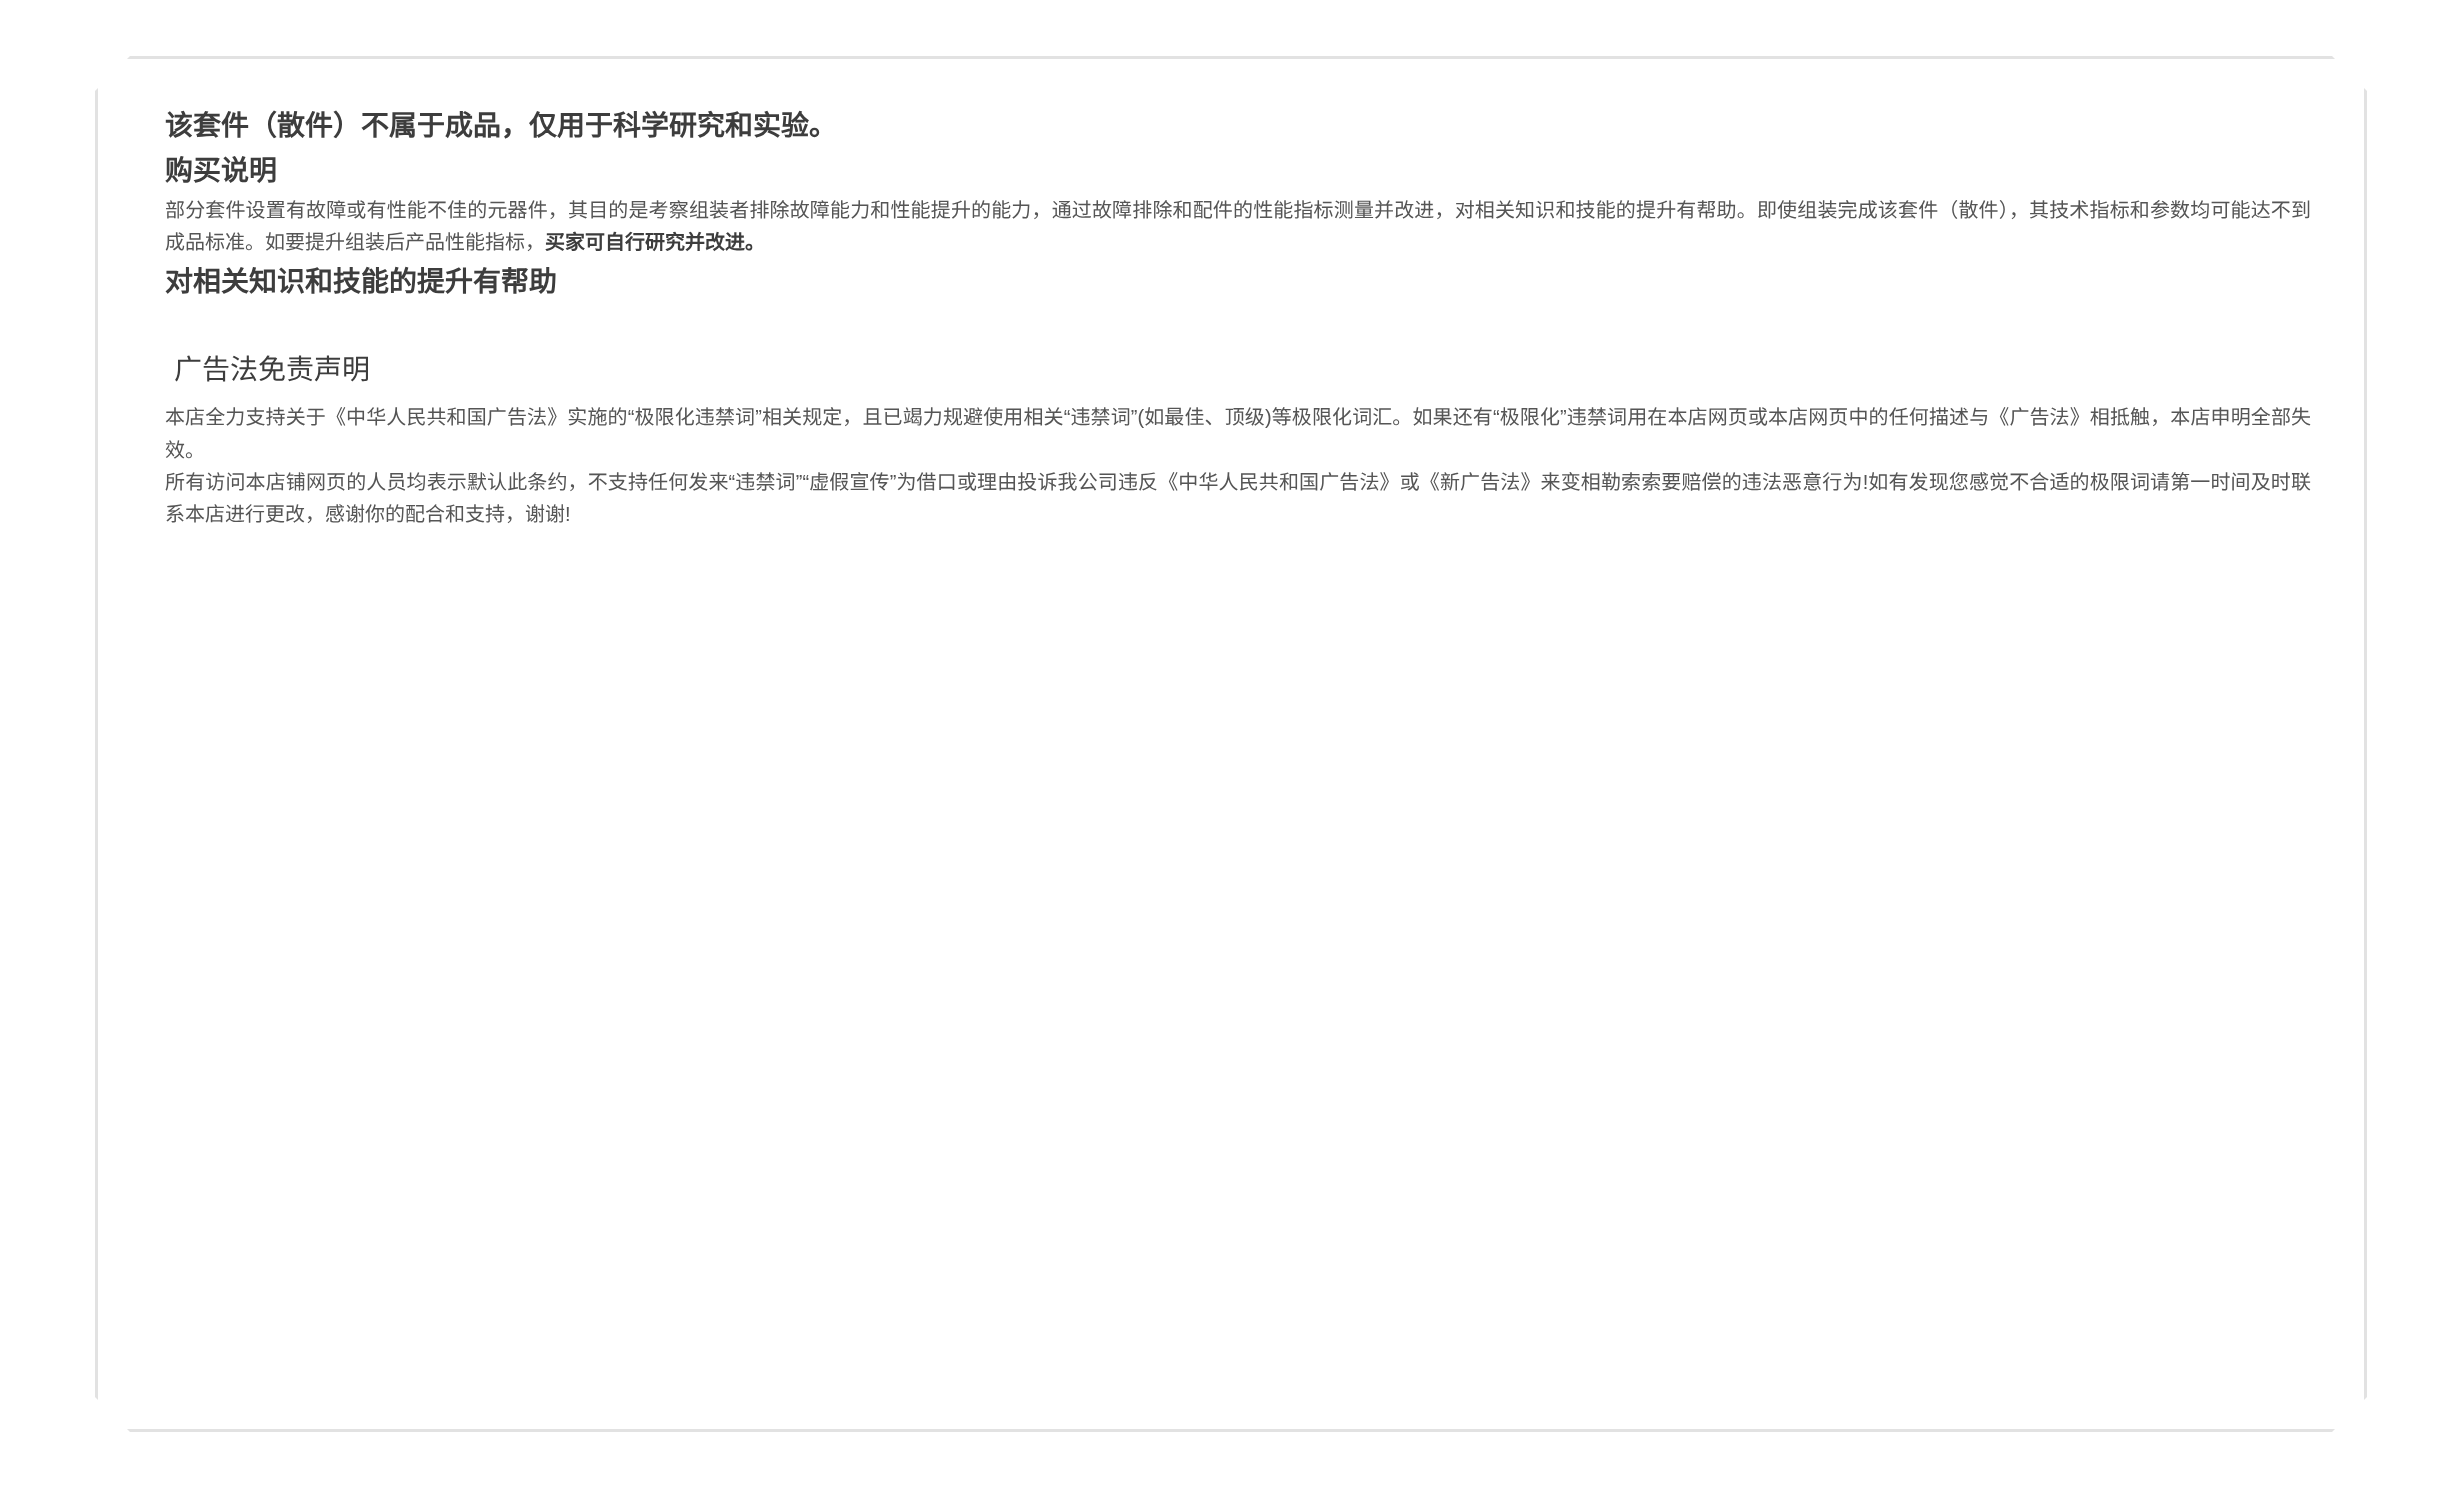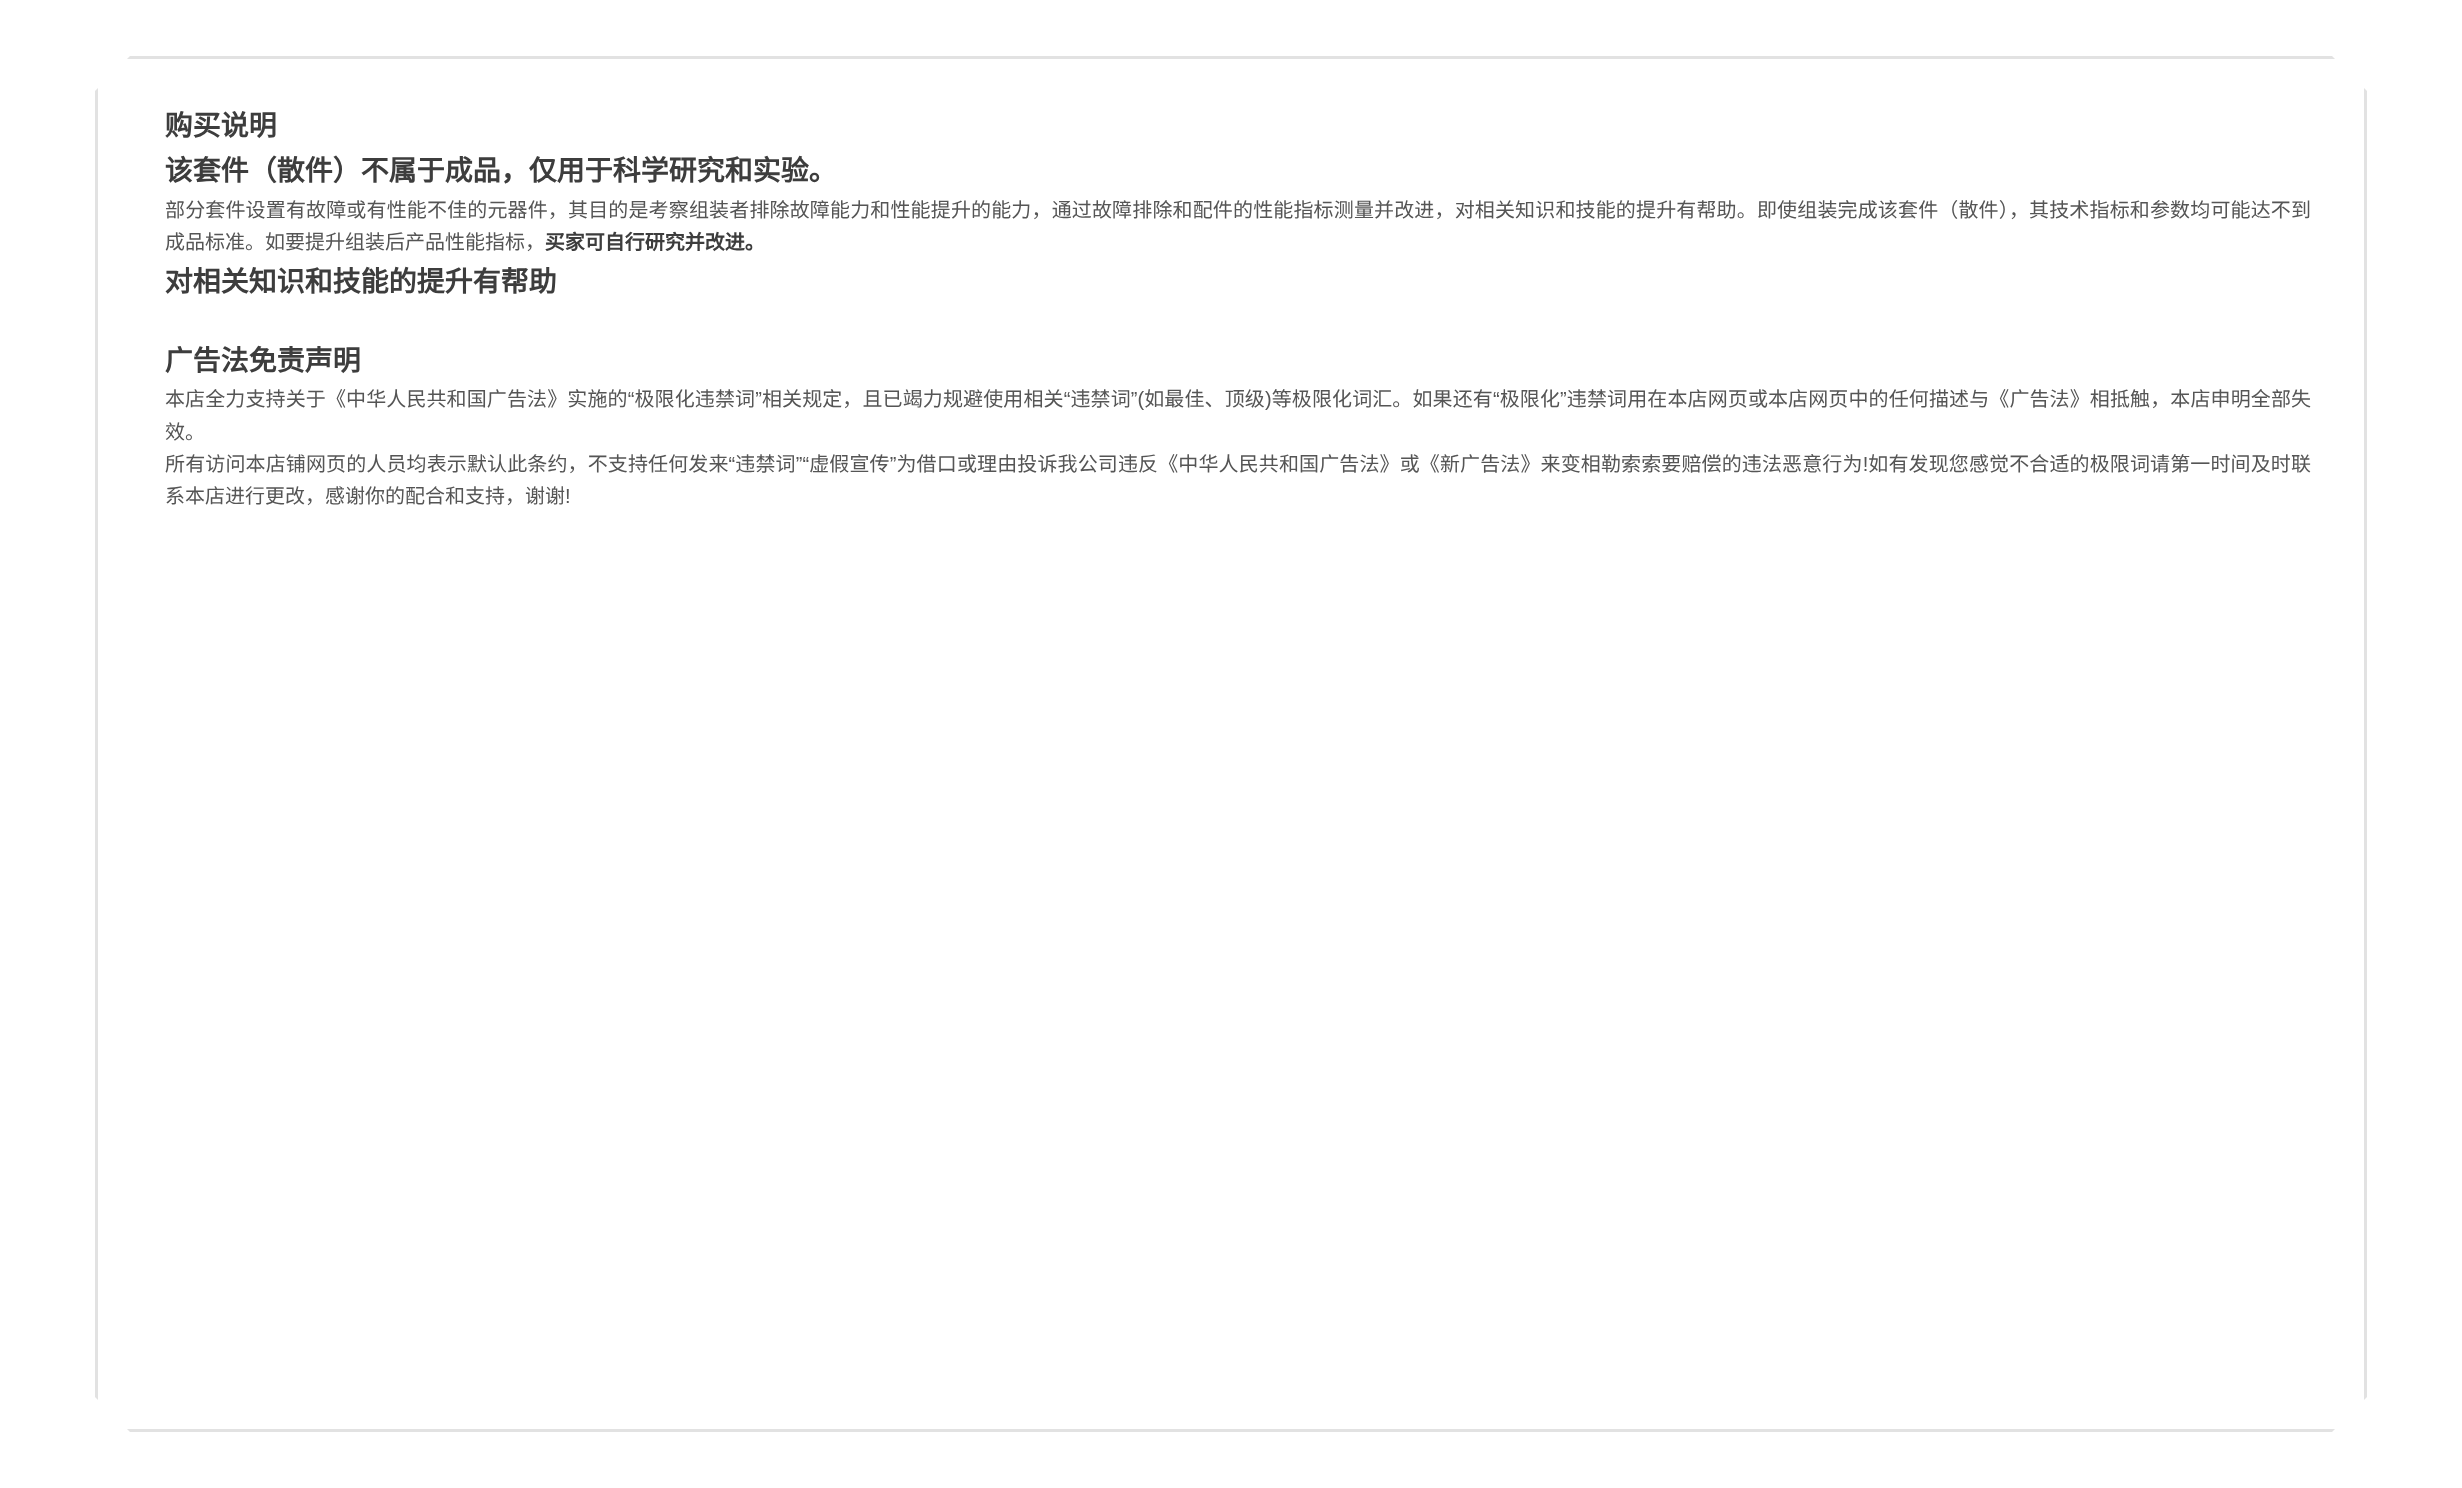--- a/index.html
+++ b/index.html
@@ -103,41 +103,41 @@
     font-weight: bold;
     color: #3d3d3d;
   }
 
   .gap {
     height: 34px;
   }
 
   .section-title {
     font-size: 28px;
-    font-weight: bold;
+    font-weight: normal;
     color: #3d3d3d;
     line-height: 1.62;
-    margin: 0;
+    margin: 9px;
   }
 </style>
 </head>
 <body>
 
 <div class="page">
 
   <div class="frame">
     <div class="frame-inner"></div>
   </div>
 
   <div class="content">
 
     <div>
+      <p class="heading">该套件（散件）不属于成品，仅用于科学研究和实验。</p>
+
       <p class="heading">购买说明</p>
-
-      <p class="heading">该套件（散件）不属于成品，仅用于科学研究和实验。</p>
 
       <p class="para"><span>部分套件设置有故障或有性能不佳的元器件，其目的是考察组装者排除故障能力和性能提升的能力，通过故障排除和配件的性能指标测量并改进，对相关知识和技能的提升有帮助。即使组装完成该套件（散件），其技术指标和参数均可能达不到成品标准。如要提升组装后产品性能指标，</span><b>买家可自行研究并改进。</b></p>
 
       <p class="heading">对相关知识和技能的提升有帮助</p>
 
     </div>
 
     <div class="gap"></div>
 
     <div>

